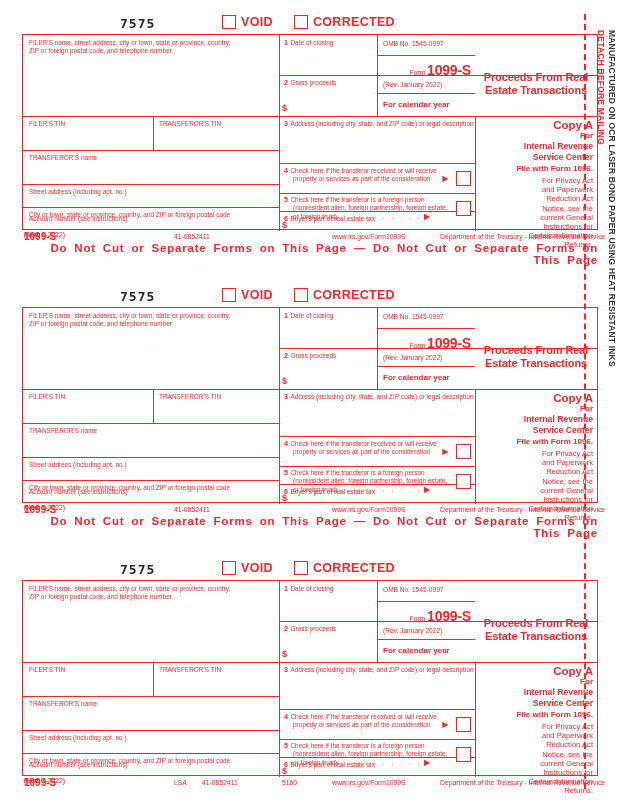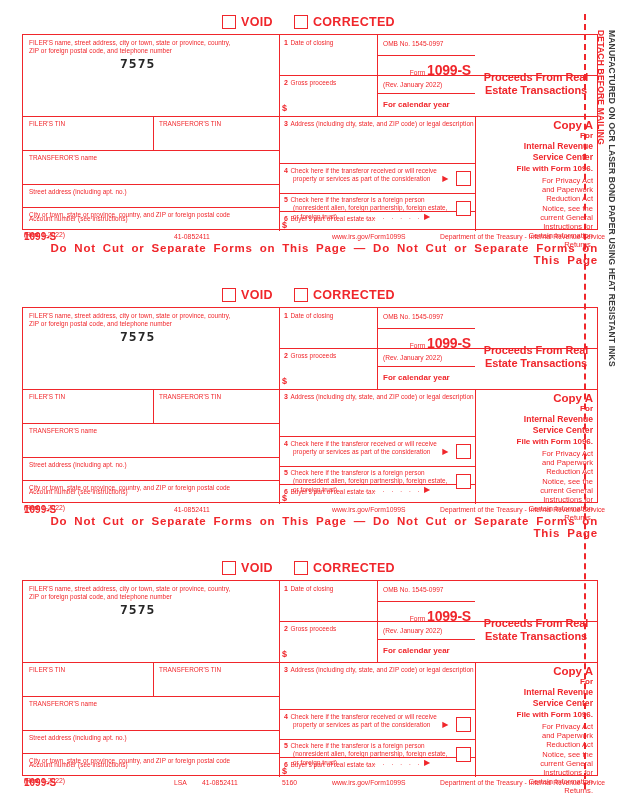--- a/index.html
+++ b/index.html
@@ -25,21 +25,21 @@
   }
   .rail-detach{color:#F0262B;}
   .rail-mfg{color:#3a3a3a;font-weight:bold;}
 
   
   .form{position:absolute;left:0;width:576px;}
   .hdr{position:relative;height:20px;}
   .ocr{
     position:absolute;left:98px;top:2px;
     font-family:"DejaVu Sans Mono", monospace;
-    font-size:13px;font-weight:bold;color:#262626;letter-spacing:1px;margin-top:40px;
+    font-size:13px;font-weight:bold;color:#262626;letter-spacing:1px;
   }
   .cbx-lab{
     position:absolute;top:1px;display:flex;align-items:center;gap:5px;
     color:#F0262B;font-size:12.5px;font-weight:bold;letter-spacing:.3px;
   }
   .cbx{
     width:12px;height:12px;border:1.6px solid #F0262B;background:#fff;
     display:inline-block;
   }
   .cbx-void{left:200px;}

